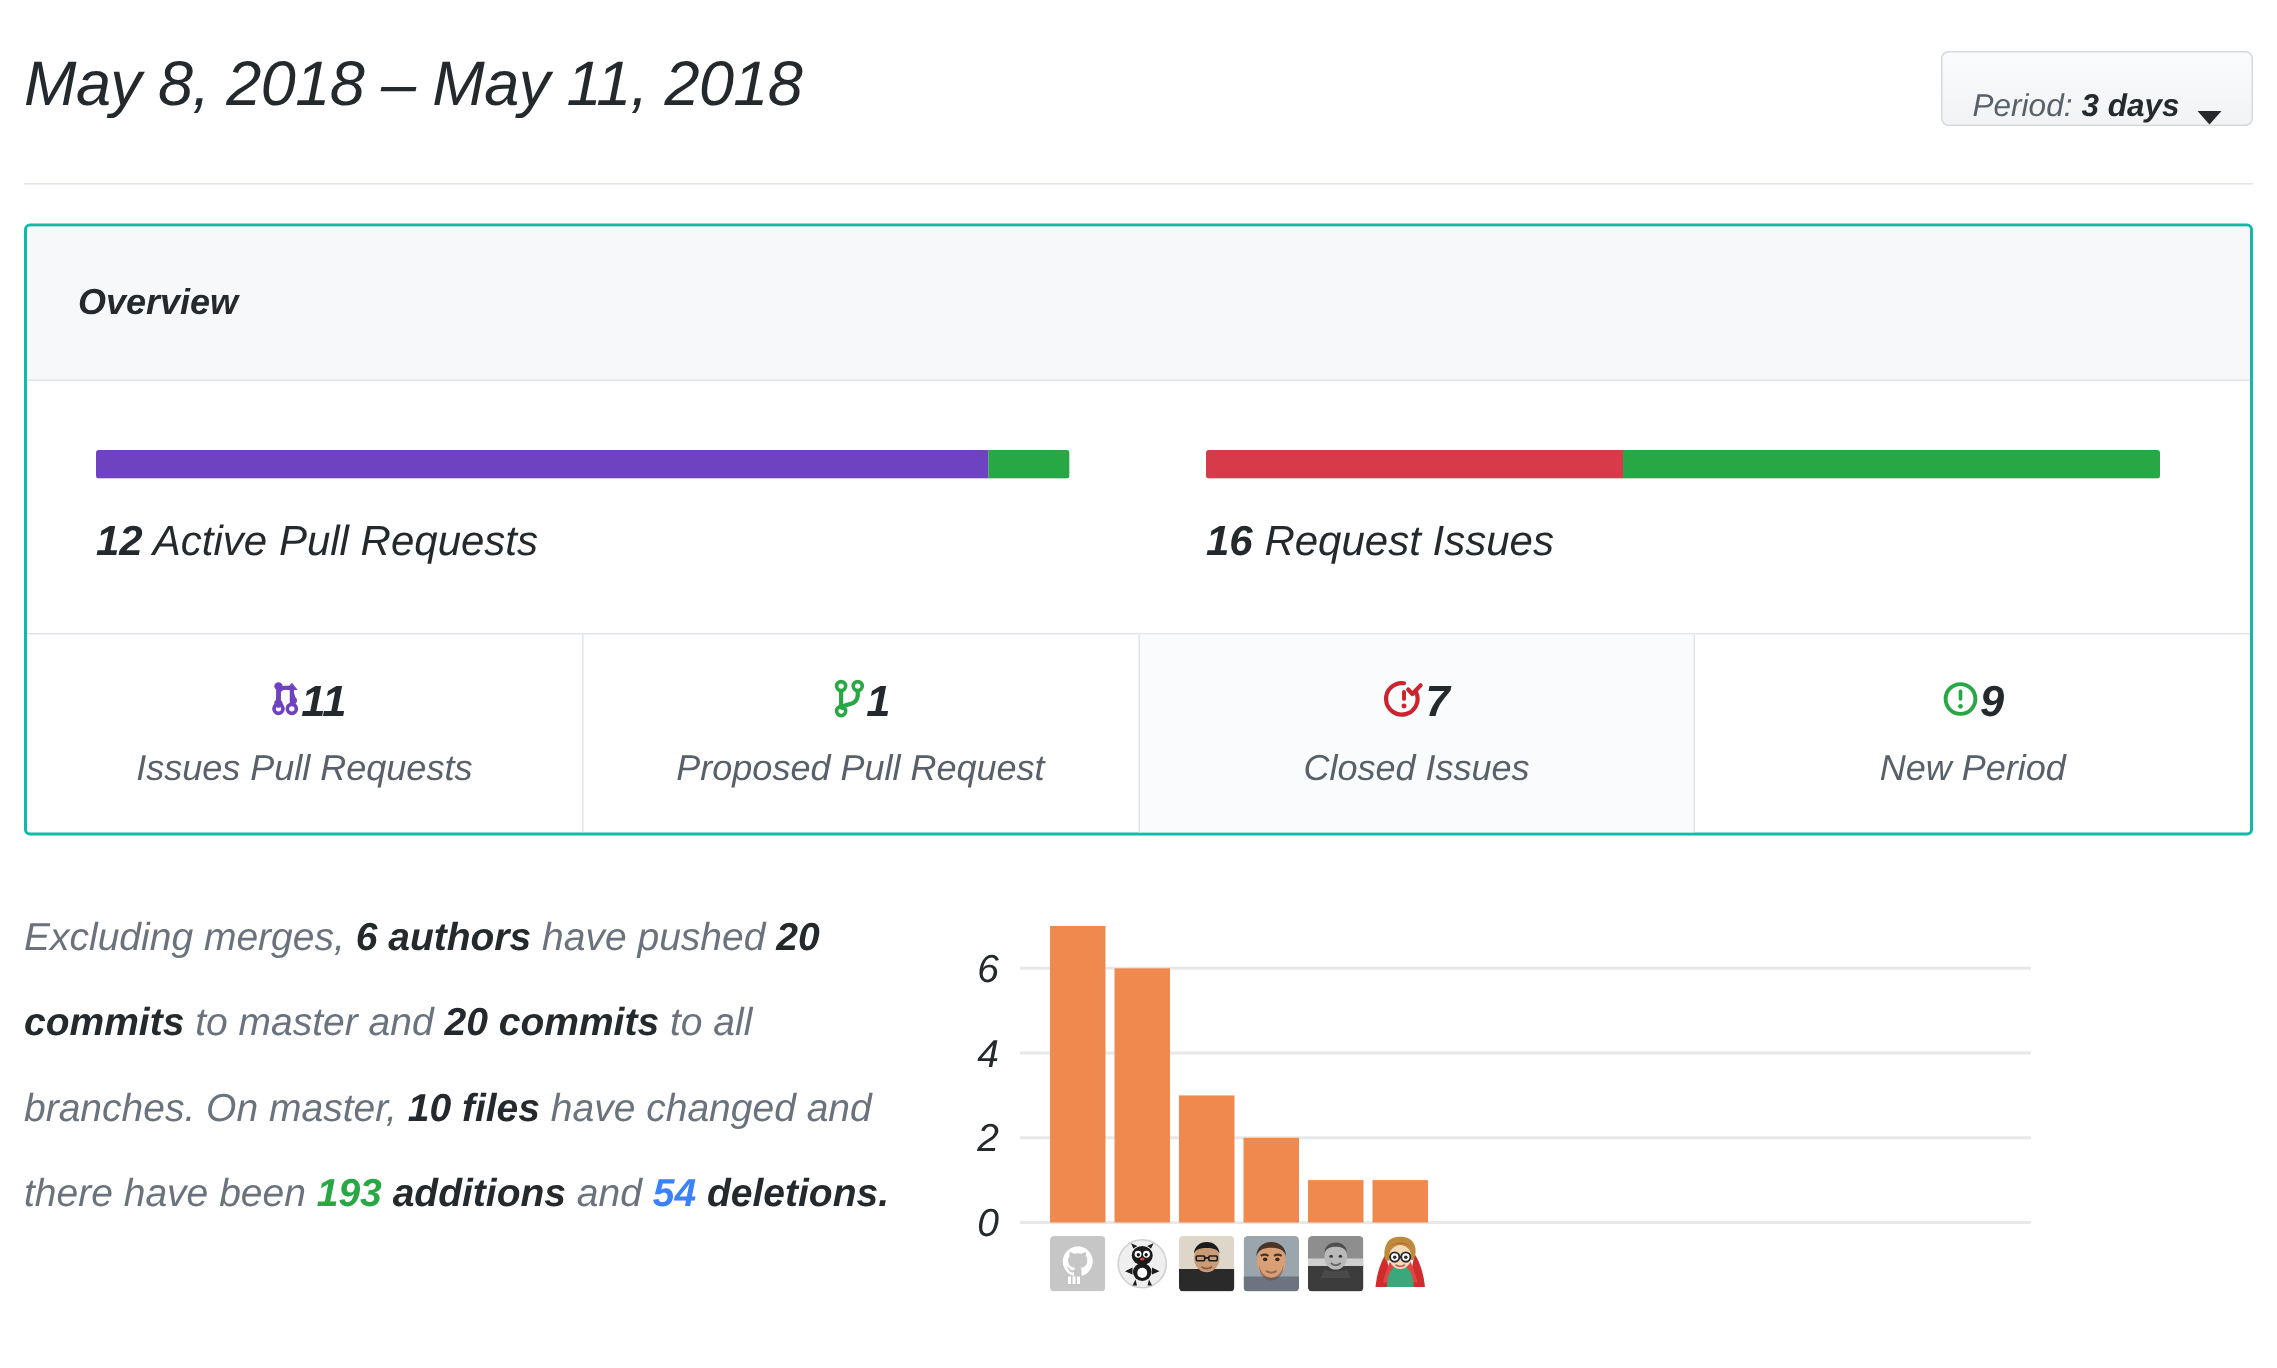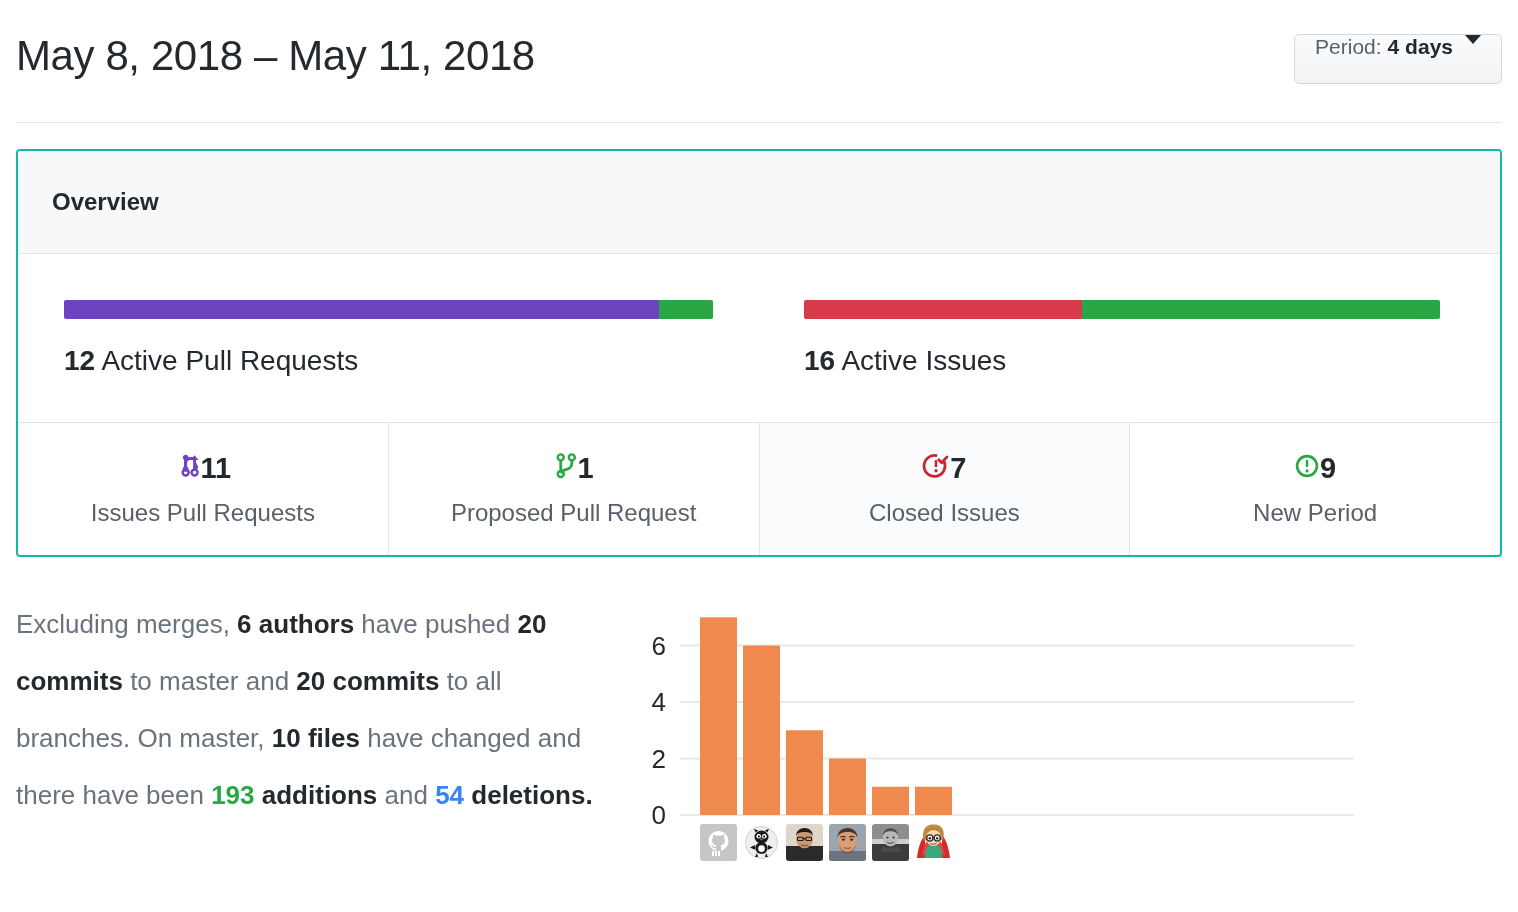--- a/index.html
+++ b/index.html
@@ -4,38 +4,38 @@
 <style>
   * { box-sizing: border-box; }
   html, body {
     margin: 0; padding: 0;
     width: 1518px; height: 912px;
     background: #ffffff;
     font-family: "Liberation Sans", sans-serif;
     color: #24292e;
     -webkit-font-smoothing: antialiased;
   }
-  .page { position: relative; width: 1518px; height: 912px; overflow: hidden; }
+  .page { position: relative; width: 1518px; height: 912px; overflow: hidden; font-style: italic; }
 
   
   .header {
     position: absolute; left: 0; top: 0; width: 1518px; height: 124px;
   }
   .header-inner {
     position: absolute; left: 16px; right: 16px; top: 0; height: 123px;
     border-bottom: 1px solid #e1e4e8;
   }
   .date-range {
     position: absolute; left: 0; top: 32px;
     font-size: 42px; font-weight: 400; color: #24292e;
     letter-spacing: -0.4px; white-space: nowrap;
   }
   .period-btn {
     position: absolute; right: 0; top: 34px;
-    display: flex; align-items: flex-start; gap: 0px;
+    display: flex; align-items: flex-end; gap: 0px;
     height: 50px; padding: 0 20px;
     background: linear-gradient(#fafbfc, #f1f3f5);
     border: 1px solid #d5d8db; border-radius: 5px;
     font-size: 21px; color: #586069; cursor: pointer;
     white-space: nowrap;
   }
   .period-btn .pv { color: #24292e; font-weight: bold; margin-left: 6px; }
   .caret {
     display: inline-block; margin-left: 12px;
     width: 0; height: 0;
@@ -118,21 +118,21 @@
 </head>
 <body>
 
 <div class="page">
 
   <div class="header">
     <div class="header-inner">
       <div class="date-range">May 8, 2018 – May 11, 2018</div>
       <div class="period-btn">
         <span>Period:</span>
-        <span class="pv">4 days</span>
+        <span class="pv">3 days</span>
         <span class="caret"></span>
       </div>
     </div>
   </div>
 
   <div class="card">
     <div class="card-header">
       <span class="card-header-title">Overview</span>
     </div>
 
@@ -147,21 +147,21 @@
           <span class="lab">Active Pull Requests</span>
         </div>
       </div>
       <div class="bar-col second">
         <div class="prog">
           <div class="seg" id="is-seg-0" style="width: 43.75%; background: rgb(215, 58, 73);"></div>
           <div class="seg" id="is-seg-1" style="width: 56.25%; background: rgb(40, 167, 69);"></div>
         </div>
         <div class="bar-caption">
           <b>16</b>
-          <span class="lab">Active Issues</span>
+          <span class="lab">Request Issues</span>
         </div>
       </div>
     </div>
 
     <div class="stats-row">
 
       <div class="stat">
         <div class="stat-top">
           <span>
             <svg width="26" height="30" viewBox="0 0 12 16" fill="#6f42c1">

